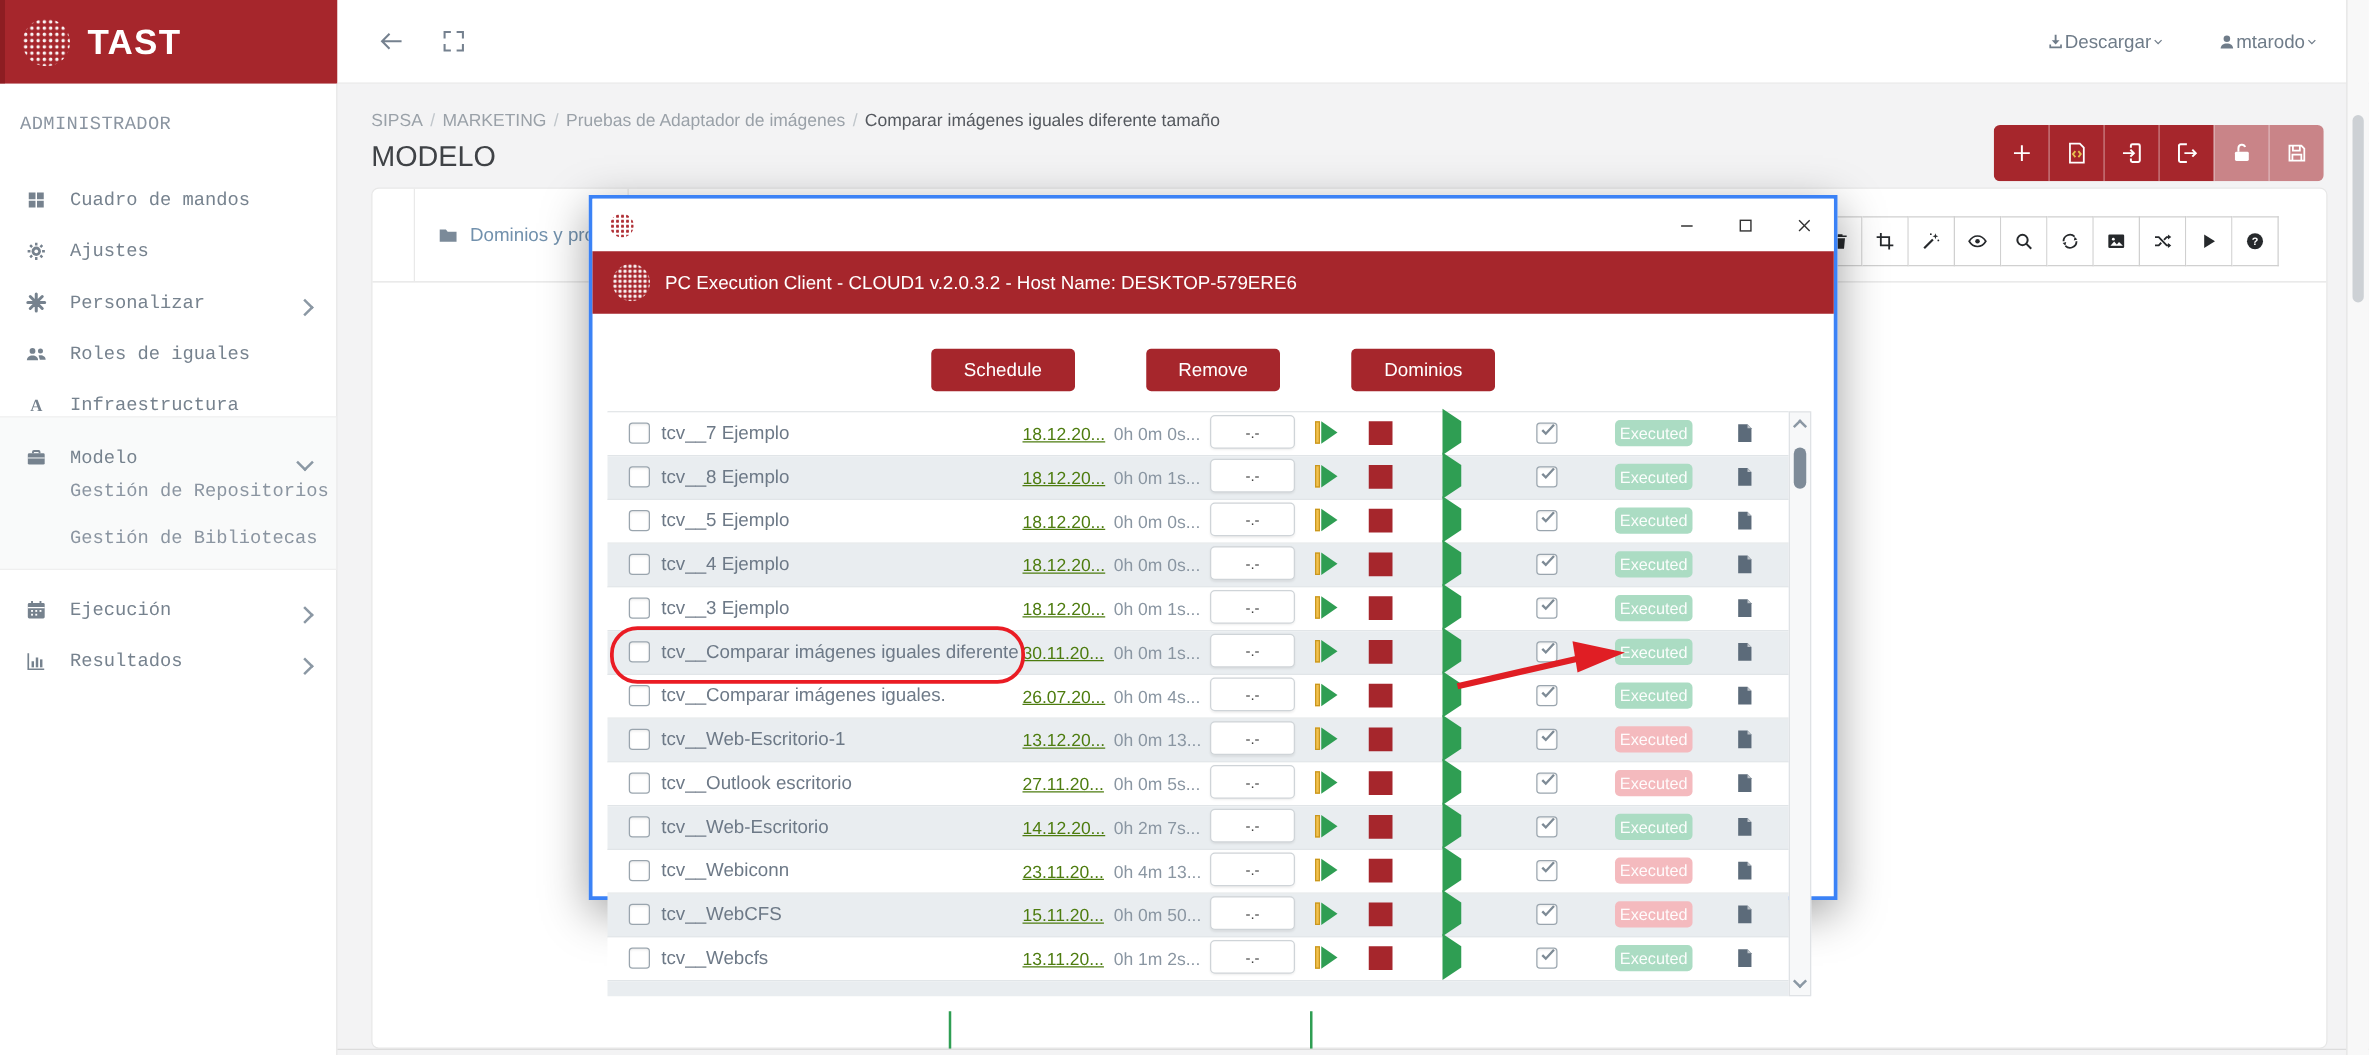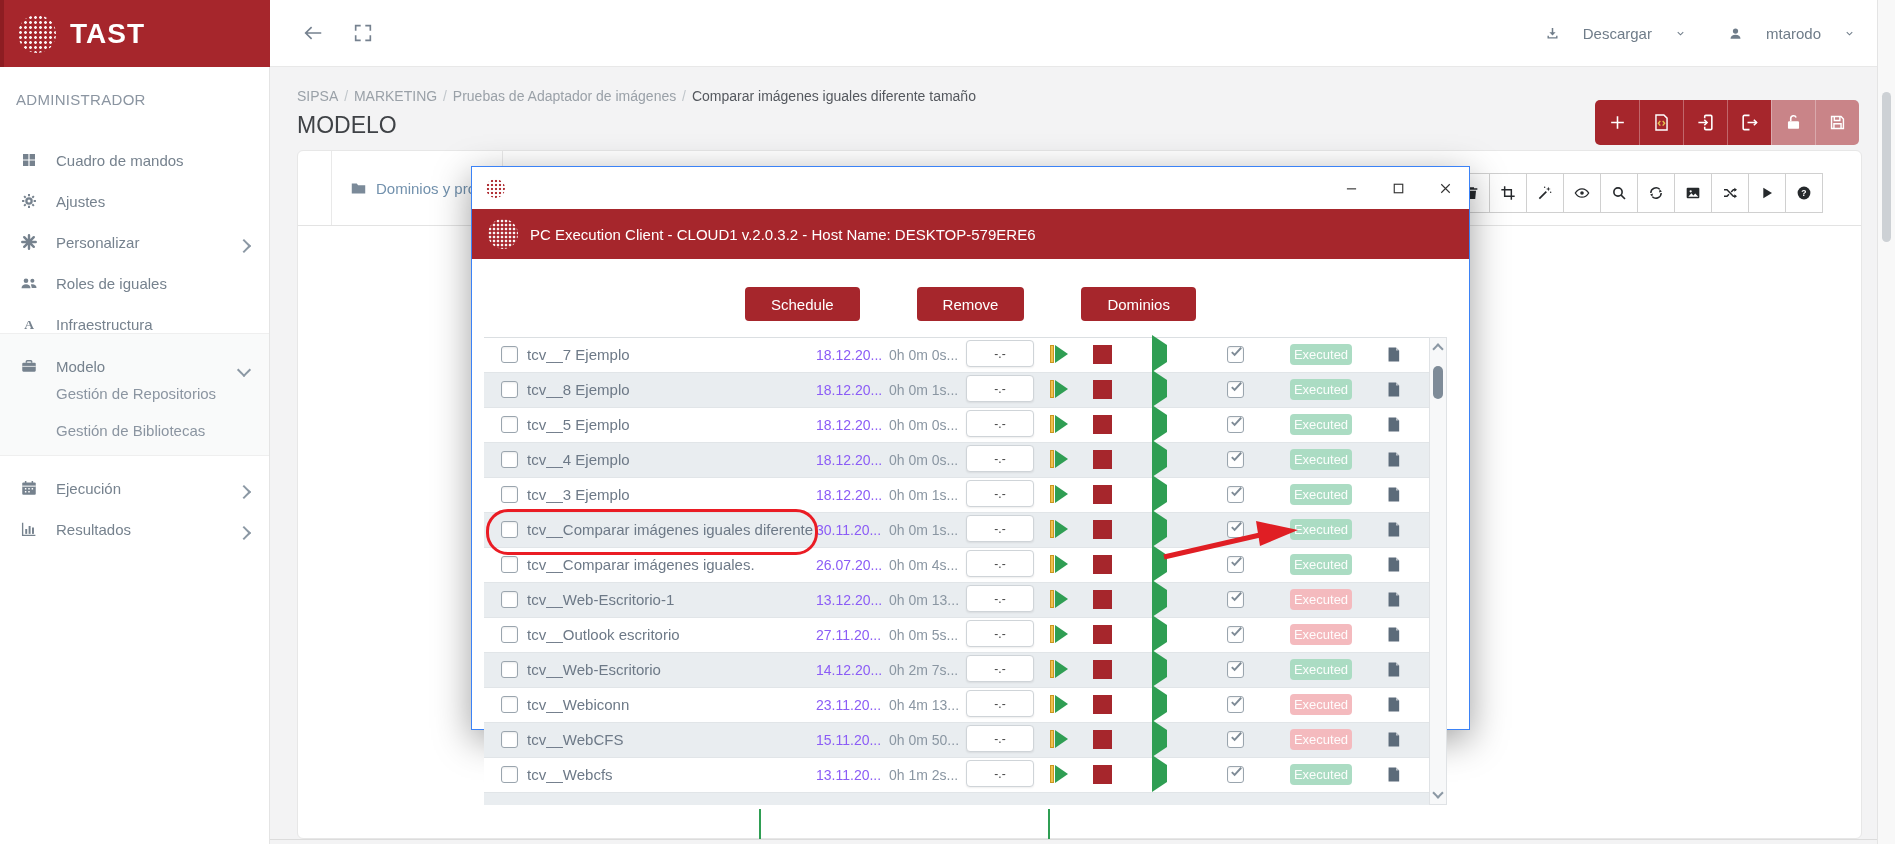--- a/index.html
+++ b/index.html
@@ -16,26 +16,26 @@
     background-image:radial-gradient(rgba(255,255,255,.95) 1px, rgba(255,255,255,0) 1.7px);
     background-size:5px 5px;}
   .brand .speck{width:38px;height:38px;margin-right:14px;}
   .brand-name{color:#fff;font-size:28px;font-weight:bold;letter-spacing:1px;}
   
   .topnav{position:absolute;left:270px;top:0;width:1625px;height:67px;background:#fff;
     border-bottom:1px solid #e8e8e8;display:flex;align-items:center;box-sizing:border-box;}
   .topnav .left-icons{display:flex;align-items:center;gap:28px;margin-left:32px;color:#75818f;}
   .topnav .left-icons .ic{width:22px;height:22px;color:#75818f;}
   .topnav .right-items{margin-left:auto;display:flex;align-items:center;gap:42px;padding-right:40px;color:#6f7c89;font-size:15px;}
-  .menu-chip{display:flex;align-items:center;gap:23px;cursor:pointer;}
+  .menu-chip{display:flex;align-items:center;gap:0;cursor:pointer;}
   .menu-chip .ic{width:15px;height:15px;color:#6f7c89;}
   .menu-chip .caret{width:11px;height:11px;}
   
   .sidebar{position:absolute;left:0;top:67px;width:270px;height:777px;background:#fff;
-    border-right:1px solid #e4e4e4;box-sizing:border-box;padding-top:24px;}
+    border-right:1px solid #e4e4e4;box-sizing:border-box;padding-top:24px;font-family:Liberation Mono, monospace;}
   .role-label{color:#8b95a1;font-size:15px;margin:0 0 20px 16px;letter-spacing:.3px;}
   .nav-item{height:41px;display:flex;align-items:flex-end;padding:0 20px 0 20px;cursor:pointer;}
   .nav-item .ic{width:18px;height:18px;color:#76828e;flex:0 0 auto;}
   .nav-label{color:#76828e;font-size:15px;margin-left:18px;flex:1 1 auto;}
   .chev{width:8px;height:8px;border-right:2px solid #8b98a4;border-bottom:2px solid #8b98a4;flex:0 0 auto;}
   .chev.right{transform:rotate(-45deg);}
   .chev.down{transform:rotate(45deg);margin-top:-4px;}
   .nav-group{background:#f9fafa;border-top:1px solid #efefef;border-bottom:1px solid #efefef;}
   .subnav{padding-bottom:6px;}
   .subnav-item{height:37px;line-height:37px;padding-left:56px;color:#8b95a1;font-size:15px;cursor:pointer;}
@@ -65,22 +65,22 @@
   .tool-btn:first-child{border-left:1px solid #d0d0d0;}
   .tool-btn .ic{width:16px;height:16px;color:#26292c;}
   .connector{position:absolute;width:2px;background:#2F9E53;top:658px;height:30px;}
   .connector.c1{left:461px;}
   .connector.c2{left:750px;}
   .footer-line{position:absolute;left:270px;top:839px;width:1625px;border-top:1px solid #dcdcdc;}
   
   .page-scroll{position:absolute;left:1877px;top:0;width:18px;height:844px;background:#f8f8f8;border-left:1px solid #e4e4e4;box-sizing:border-box;}
   .page-scroll .thumb{position:absolute;left:4px;top:92px;width:9px;height:150px;background:#cdd1d5;border-radius:5px;}
   
-  .modal{position:absolute;left:471px;top:166px;width:999px;height:564px;background:#fff;
-    border:1px solid #3b82f6;box-sizing:border-box;box-shadow:0 10px 35px rgba(0,0,0,.38);z-index:10;}
+  .modal{position:absolute;left:471px;top:156px;width:999px;height:564px;background:#fff;
+    border:3px solid #3b82f6;box-sizing:border-box;box-shadow:0 10px 35px rgba(0,0,0,.38);z-index:10;}
   .titlebar{height:42px;background:#fff;display:flex;align-items:center;}
   .titlebar .app-speck{width:19px;height:19px;margin-left:14px;border-radius:50%;
     background-image:radial-gradient(#b03036 1px, rgba(255,255,255,0) 1.6px);background-size:4px 4px;}
   .win-controls{margin-left:auto;display:flex;}
   .win-btn{width:47px;height:42px;display:flex;align-items:center;justify-content:center;cursor:pointer;color:#333;}
   .win-btn .ic{width:17px;height:17px;}
   .redhdr{height:50px;background:#A6262C;display:flex;align-items:center;padding-left:16px;gap:12px;}
   .redhdr .speck{width:30px;height:30px;background-size:4px 4px;}
   .redhdr-title{color:#fff;font-size:15px;}
   .modal-buttons{position:absolute;left:0;top:120px;width:100%;display:flex;justify-content:center;gap:57px;}
@@ -90,21 +90,21 @@
   .rows{position:absolute;left:12px;top:170px;width:945px;border-top:1px solid #dbdfe2;}
   .trow{position:relative;height:34px;border-bottom:1px solid #e1e5e8;background:#fff;}
   .trow.alt{background:#e9edf0;}
   .trow.partial{height:12px;border-bottom:none;}
   .cb{position:absolute;left:17px;top:8px;width:15px;height:15px;background:#fff;border:1px solid #9aa5ae;
     border-radius:3px;box-shadow:inset 0 1px 2px rgba(0,0,0,.08);cursor:pointer;}
   .cb.checked{left:743px;}
   .cb.checked .ic{position:absolute;left:1px;top:-3px;width:15px;height:15px;color:#7e8b96;}
   .tname{position:absolute;left:43px;top:8px;width:286px;font-size:15px;color:#6d7987;
     white-space:nowrap;overflow:hidden;cursor:pointer;}
-  .tdate{position:absolute;left:332px;top:9px;font-size:14px;color:#8b5cf6;white-space:nowrap;}
+  .tdate{position:absolute;left:332px;top:9px;font-size:14px;color:#4d7c0f;white-space:nowrap;text-decoration:underline;}
   .tdur{position:absolute;left:405px;top:9px;font-size:14px;color:#8a96a2;white-space:nowrap;}
   .tinput{position:absolute;left:482px;top:2px;width:68px;height:27px;background:#fff;border:1px solid #cfd4d8;
     border-radius:4px;box-shadow:0 1px 2px rgba(0,0,0,.07);text-align:center;line-height:27px;
     font-size:12px;color:#444;box-sizing:border-box;cursor:text;}
   .ic-step{position:absolute;left:566px;top:7px;display:flex;align-items:center;cursor:pointer;}
   .ybar{width:4px;height:18px;background:#F2C14E;border:1px solid #c9971f;box-sizing:border-box;margin-right:1px;}
   .gtri{width:0;height:0;border-left:13px solid #2F9E53;border-top:9px solid transparent;border-bottom:9px solid transparent;}
   .ic-stop{position:absolute;left:609px;top:7px;width:19px;height:19px;background:#A6262C;cursor:pointer;}
   .ic-play{position:absolute;left:668px;top:7px;cursor:pointer;}
   .ic-play .gtri{border-left-width:15px;border-top-width:10px;border-bottom-width:10px;}

